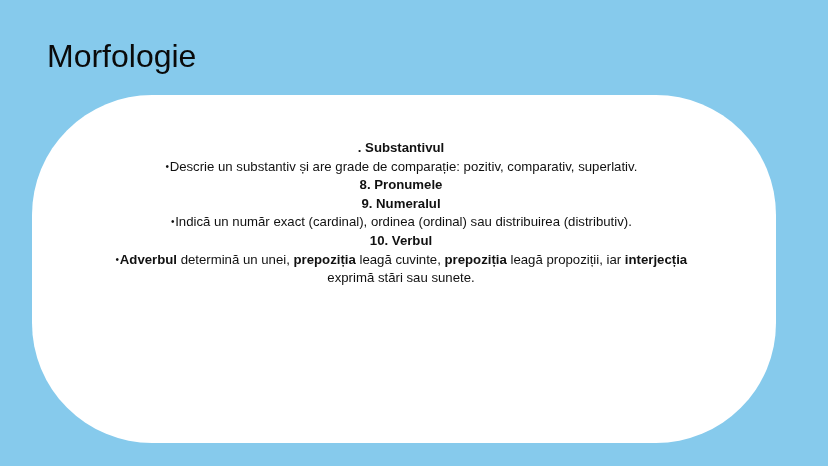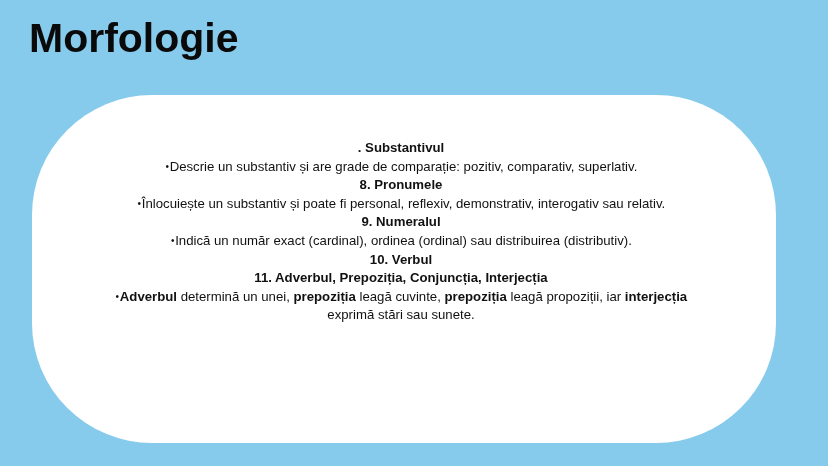--- a/index.html
+++ b/index.html
@@ -17,26 +17,26 @@
     .slide {
       position: absolute;
       left: 0; top: 0;
       width: 828px; height: 466px;
       background: #86caec;
     }
     .title {
       position: absolute;
       left: 29px;
       top: 12px;
-      font-size: 41px;
+      font-size: 32px;
       line-height: 52px;
       color: #0a0a0a;
-      font-weight: bold;
+      font-weight: normal;
       letter-spacing: 0px;
-      margin: 0;
+      margin: 18px;
     }
     .content-box {
       position: absolute;
       left: 32px;
       top: 95px;
       width: 744px;
       height: 348px;
       background: #ffffff;
       border-radius: 120px;
     }
@@ -72,24 +72,22 @@
   <h1 class="title">Morfologie</h1>
 
   <div class="content-box"></div>
 
   <div class="content">
     <span class="line heading">. Substantivul</span>
 
     <span class="line"><span class="bullet-char">•</span><span>Descrie un substantiv și are grade de comparație: pozitiv, comparativ, superlativ.</span></span>
 
     <span class="line heading">8. Pronumele</span>
-    <span class="line"><span class="bullet-char">•</span><span>Înlocuiește un substantiv și poate fi personal, reflexiv, demonstrativ, interogativ sau relativ.</span></span>
 
     <span class="line heading">9. Numeralul</span>
     <span class="line"><span class="bullet-char">•</span><span>Indică un număr exact (cardinal), ordinea (ordinal) sau distribuirea (distributiv).</span></span>
 
     <span class="line heading">10. Verbul</span>
 
-    <span class="line heading">11. Adverbul, Prepoziția, Conjuncția, Interjecția</span>
     <span class="line"><span class="bullet-char">•</span><b>Adverbul</b><span> determină un unei, </span><b>prepoziția</b><span> leagă cuvinte, </span><b>prepoziția</b><span> leagă propoziții, iar </span><b>interjecția</b></span>
     <span class="line">exprimă stări sau sunete.</span>
   </div>
 </div>
 
 </body></html>

